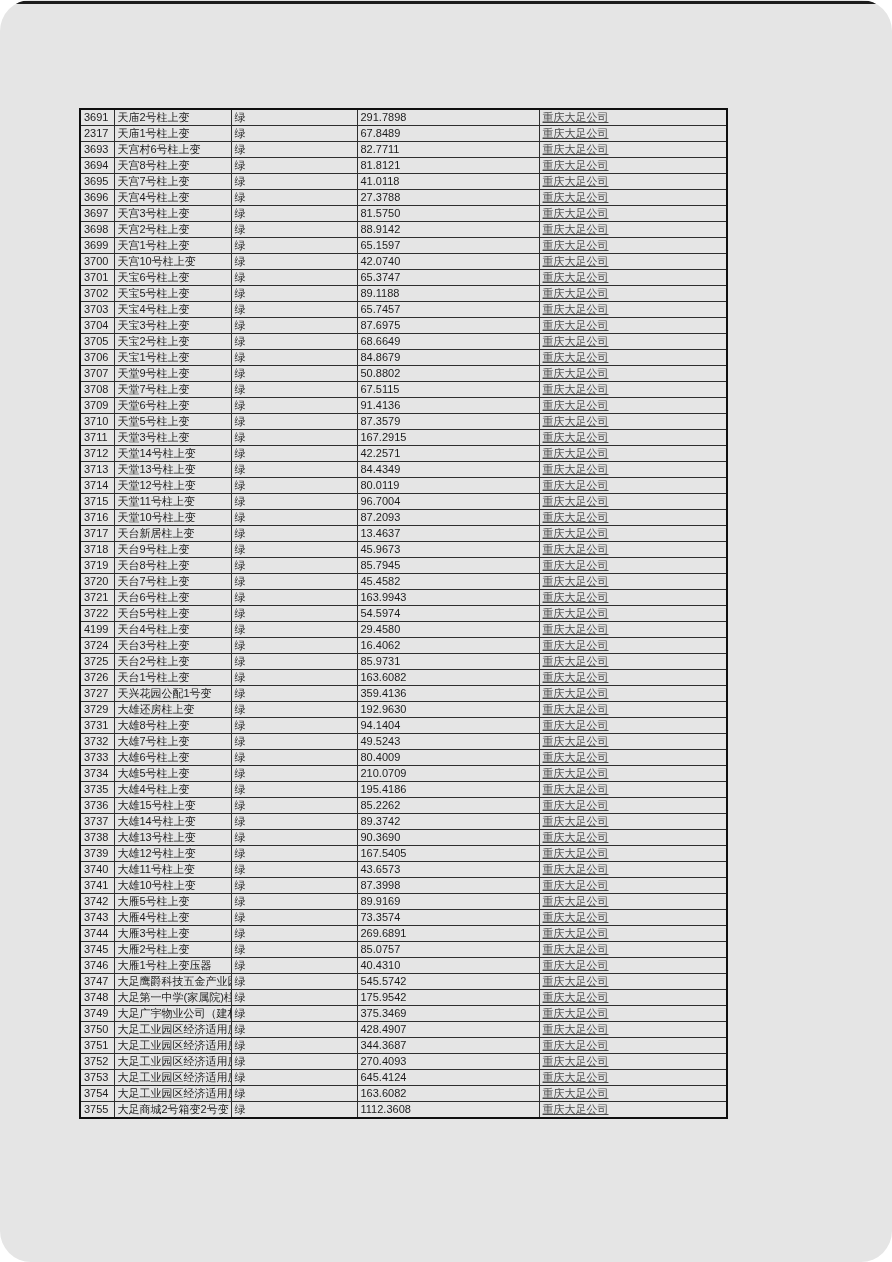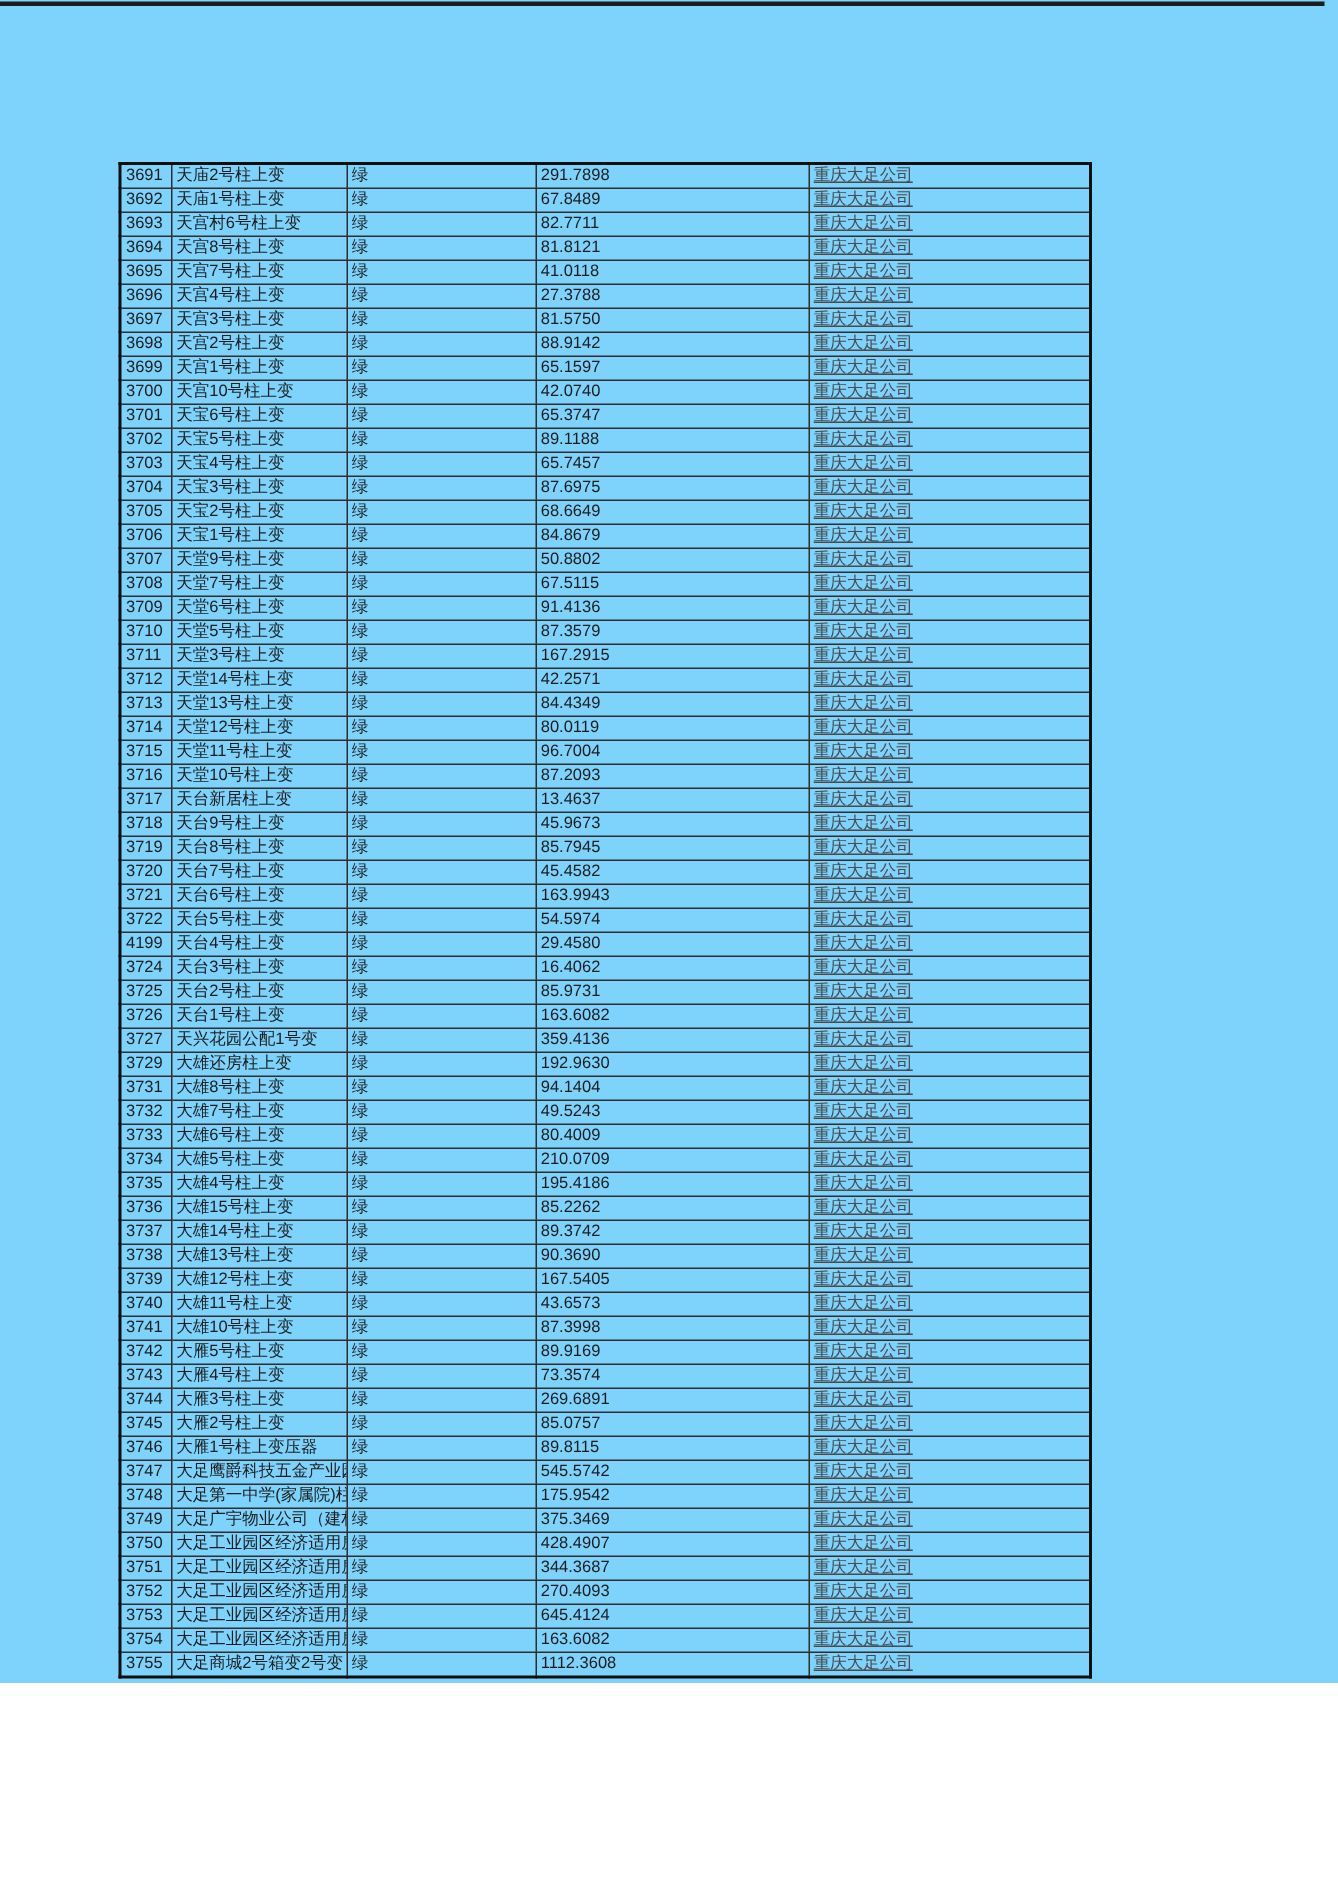--- a/index.html
+++ b/index.html
@@ -4,23 +4,24 @@
 <style>
   html, body {
     margin: 0;
     padding: 0;
     background: #ffffff;
     font-family: "Liberation Sans", "DejaVu Sans", sans-serif;
   }
   .page {
     position: relative;
     width: 892px;
-    height: 1122px;
-    background: #7dd3fc;
+    height: 1262px;
+    background: #e5e5e5;
     overflow: hidden;
+    border-radius: 31px;
   }
   .top-edge {
     position: absolute;
     left: 0;
     top: 1px;
     width: 883px;
     height: 3px;
     background: #1c1c1c;
   }
   table.data-table {
@@ -71,21 +72,21 @@
     </colgroup>
     <tbody>
         <tr>
           <td class="cell-id">3691</td>
           <td class="cell-name">天庙2号柱上变</td>
           <td class="cell-status">绿</td>
           <td class="cell-value">291.7898</td>
           <td class="cell-company"><span class="company-link">重庆大足公司</span></td>
         </tr>
         <tr>
-          <td class="cell-id">3692</td>
+          <td class="cell-id">2317</td>
           <td class="cell-name">天庙1号柱上变</td>
           <td class="cell-status">绿</td>
           <td class="cell-value">67.8489</td>
           <td class="cell-company"><span class="company-link">重庆大足公司</span></td>
         </tr>
         <tr>
           <td class="cell-id">3693</td>
           <td class="cell-name">天宫村6号柱上变</td>
           <td class="cell-status">绿</td>
           <td class="cell-value">82.7711</td>
@@ -438,21 +439,21 @@
           <td class="cell-id">3745</td>
           <td class="cell-name">大雁2号柱上变</td>
           <td class="cell-status">绿</td>
           <td class="cell-value">85.0757</td>
           <td class="cell-company"><span class="company-link">重庆大足公司</span></td>
         </tr>
         <tr>
           <td class="cell-id">3746</td>
           <td class="cell-name">大雁1号柱上变压器</td>
           <td class="cell-status">绿</td>
-          <td class="cell-value">89.8115</td>
+          <td class="cell-value">40.4310</td>
           <td class="cell-company"><span class="company-link">重庆大足公司</span></td>
         </tr>
         <tr>
           <td class="cell-id">3747</td>
           <td class="cell-name">大足鹰爵科技五金产业园1号变</td>
           <td class="cell-status">绿</td>
           <td class="cell-value">545.5742</td>
           <td class="cell-company"><span class="company-link">重庆大足公司</span></td>
         </tr>
         <tr>

